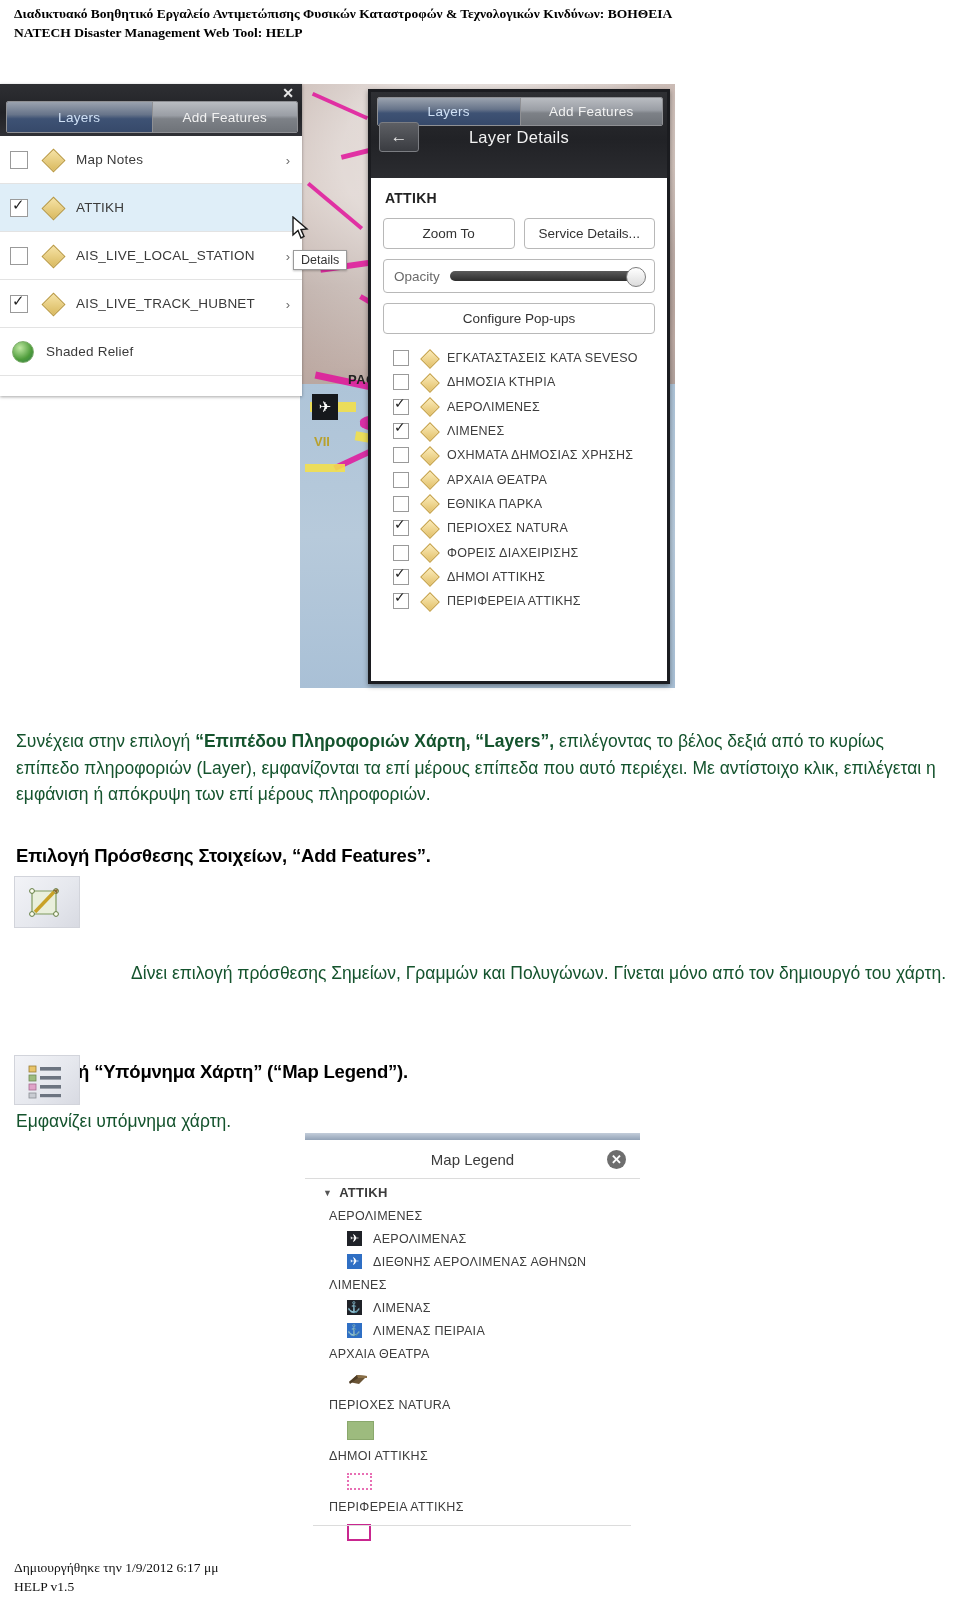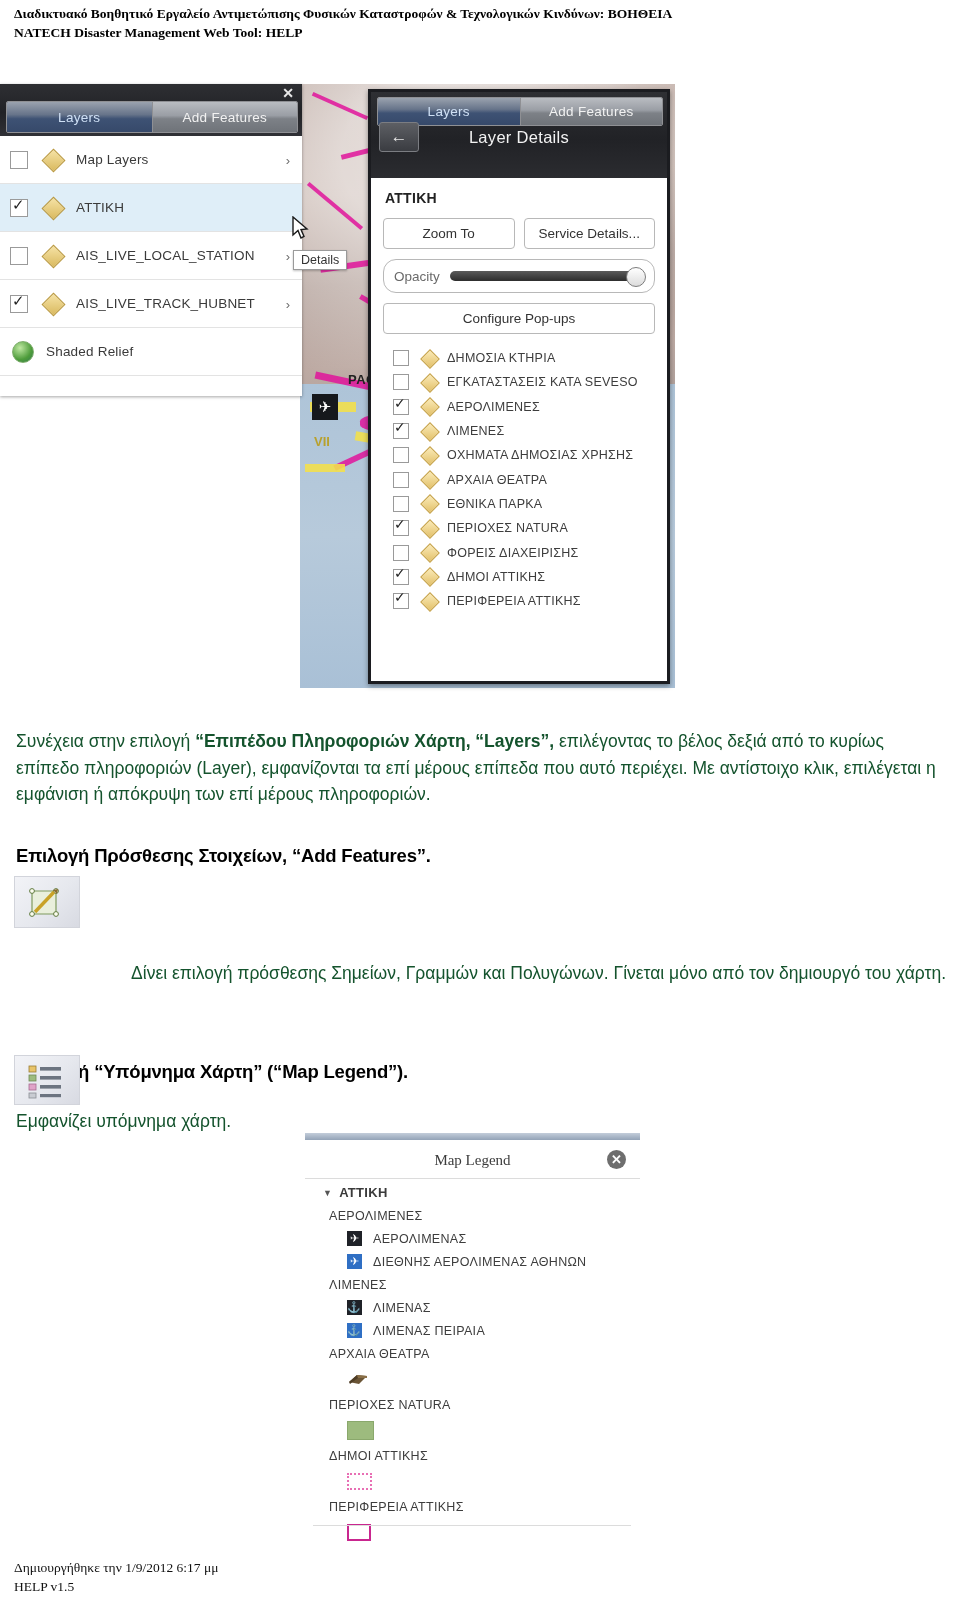--- a/index.html
+++ b/index.html
@@ -92,21 +92,21 @@
   .dp-title{position:absolute;left:0;top:36px;width:296px;text-align:center;
      color:#f2f2f2;font-size:16.5px;letter-spacing:.3px;}
   .back-btn{position:absolute;left:8px;top:30px;width:38px;height:28px;border-radius:3px;
      background:linear-gradient(180deg,#5d5f64,#3a3c41);border:1px solid #7b7d82;
      display:flex;align-items:center;justify-content:center;color:#e6e6e6;font-size:17px;}
   .dp-body{position:absolute;left:0;top:86px;width:296px;height:503px;background:#fff;}
   .dp-name{margin:12px 0 0 14px;font-size:14px;font-weight:bold;color:#222;letter-spacing:.3px;}
   .btn-row{display:flex;gap:9px;margin:12px 12px 0 12px;}
   .gbtn{flex:1;height:29px;border:1px solid #b8b8b8;border-radius:4px;background:#fff;
      display:flex;align-items:center;justify-content:center;font-size:13.5px;color:#333;}
-  .opa{margin:10px 12px 0 12px;height:34px;border:1px solid #b8b8b8;border-radius:13px;background:#fff;
+  .opa{margin:10px 12px 0 12px;height:34px;border:1px solid #b8b8b8;border-radius:4px;background:#fff;
      display:flex;align-items:center;padding:16px 10px;box-sizing:border-box;}
   .opa-lbl{font-size:13.5px;color:#6a6a6a;margin-right:10px;}
   .slider{flex:1;position:relative;height:12px;display:flex;align-items:center;}
   .strack{width:100%;height:10px;border-radius:6px;
      background:linear-gradient(180deg,#5b5b5b,#2d2d2d);}
   .sknob{position:absolute;right:-2px;top:-3px;width:18px;height:18px;border-radius:50%;
      background:linear-gradient(180deg,#ffffff,#dcdcdc);border:1px solid #7c7c7c;}
   .popbtn{margin:10px 12px 0 12px;height:29px;border:1px solid #b8b8b8;border-radius:4px;background:#fff;
      display:flex;align-items:center;justify-content:center;font-size:13.5px;color:#333;}
   .sublist{margin:12px 0 0 22px;}
@@ -123,21 +123,21 @@
      background:linear-gradient(135deg,#f2f3f7 0%,#e6e8ee 55%,#d8dae2 100%);
      border:1px solid #d2d4db;box-sizing:border-box;}
   .poly{position:absolute;left:12px;top:8px;width:34px;height:34px;}
   .legico{position:absolute;left:10px;top:7px;width:40px;height:36px;}
 
   
   .legend{position:absolute;left:305px;top:1125px;width:335px;height:425px;background:#fff;}
   .leg-topbar{position:absolute;left:0;top:8px;width:335px;height:7px;
      background:linear-gradient(180deg,#c3cdda,#93a3b7);}
   .leg-head{position:absolute;left:0;top:20px;width:335px;height:33px;
-     border-bottom:1px solid #dcdcdc;font-family:Liberation Serif, serif;}
+     border-bottom:1px solid #dcdcdc;}
   .leg-title{position:absolute;left:0;top:0;width:335px;text-align:center;
      font-size:15px;color:#3c3c3c;line-height:30px;}
   .leg-close{position:absolute;right:14px;top:5px;width:19px;height:19px;border-radius:50%;
      background:#6e6e6e;color:#fff;font-size:13px;display:flex;align-items:center;justify-content:center;
      font-weight:bold;}
   .leg-body{position:absolute;left:0;top:56px;width:335px;}
   .leg-l0{display:flex;align-items:center;font-size:13px;font-weight:bold;color:#3b3b3b;
      letter-spacing:.3px;height:23px;padding-left:18px;box-sizing:border-box;}
   .tri{margin-right:7px;font-size:9px;color:#555;}
   .leg-l1{font-size:12.5px;color:#3d3d3d;letter-spacing:.3px;height:23px;padding-left:24px;
@@ -199,21 +199,21 @@
           <div class="tab idle">Add Features</div>
         </div>
       </div>
       <div class="lp-body">
 
         <div class="lrow">
           <span class="ckbox"></span>
           <span class="lyr-ico">
               <i></i>
             </span>
-          <span class="lrow-label">Map Layers</span>
+          <span class="lrow-label">Map Notes</span>
           <span class="chev">›</span>
         </div>
 
         <div class="lrow sel">
           <span class="ckbox on"></span>
           <span class="lyr-ico">
               <i></i>
             </span>
           <span class="lrow-label">ΑΤΤΙΚΗ</span>
         </div>
@@ -276,28 +276,28 @@
         </div>
 
         <div class="popbtn">Configure Pop-ups</div>
 
         <div class="sublist">
           <div class="srow">
             <span class="sbox"></span>
             <span class="sdia">
                 <i></i>
               </span>
+            <span class="slbl">ΕΓΚΑΤΑΣΤΑΣΕΙΣ ΚΑΤΑ SEVESO</span>
+          </div>
+          <div class="srow">
+            <span class="sbox"></span>
+            <span class="sdia">
+                <i></i>
+              </span>
             <span class="slbl">ΔΗΜΟΣΙΑ ΚΤΗΡΙΑ</span>
-          </div>
-          <div class="srow">
-            <span class="sbox"></span>
-            <span class="sdia">
-                <i></i>
-              </span>
-            <span class="slbl">ΕΓΚΑΤΑΣΤΑΣΕΙΣ ΚΑΤΑ SEVESO</span>
           </div>
           <div class="srow">
             <span class="sbox on"></span>
             <span class="sdia">
                 <i></i>
               </span>
             <span class="slbl">ΑΕΡΟΛΙΜΕΝΕΣ</span>
           </div>
           <div class="srow">
             <span class="sbox on"></span>

